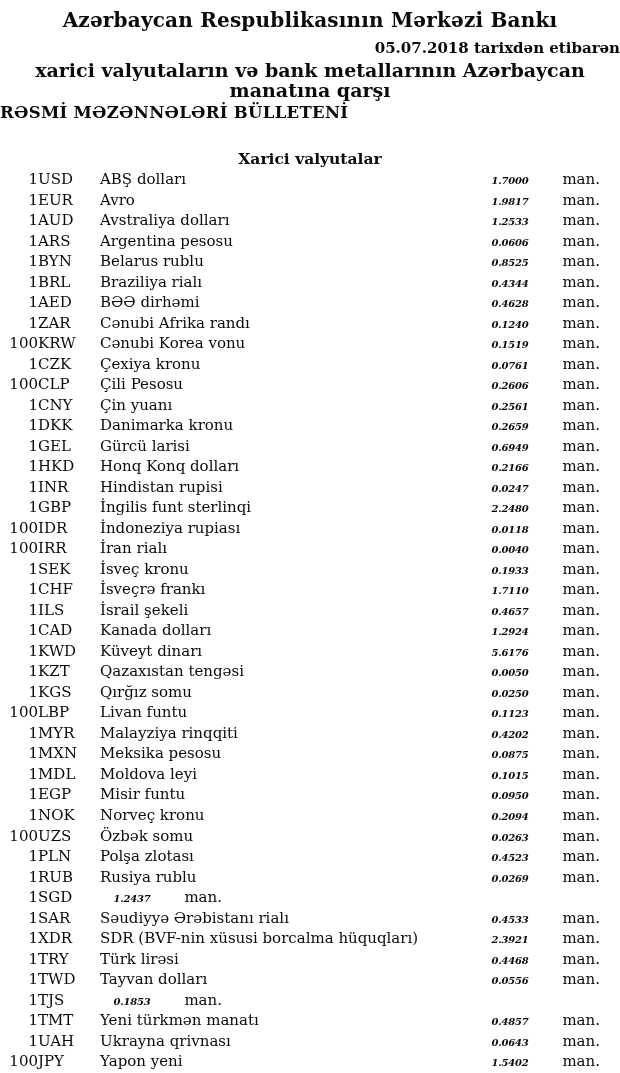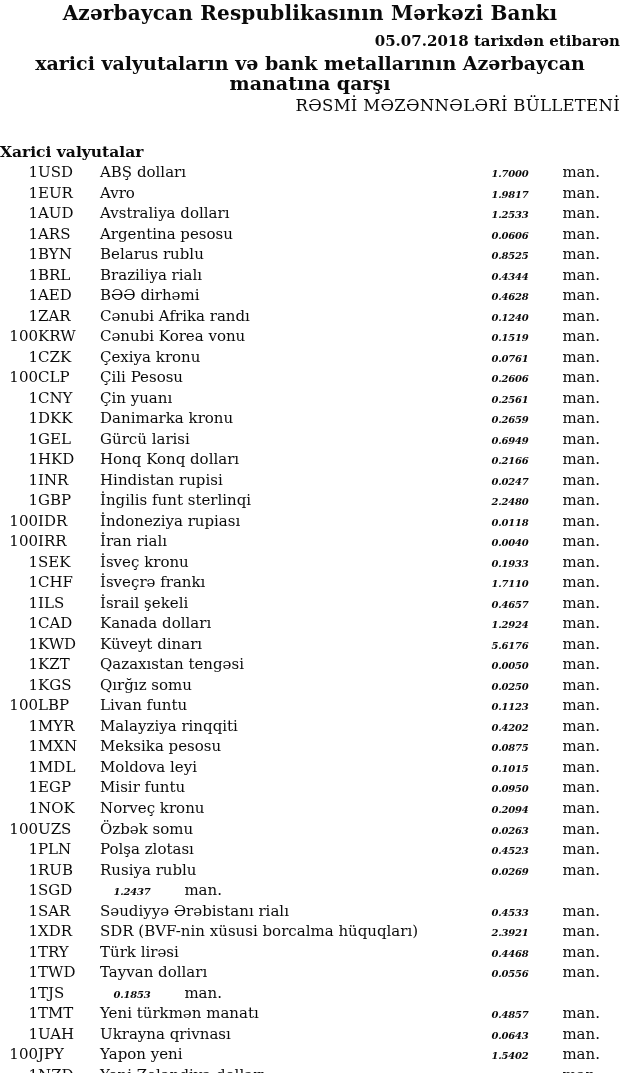--- a/index.html
+++ b/index.html
@@ -6,20 +6,21 @@
   body {
     width: 620px; height: 1073px;
     background: #ffffff;
     color: #0a0a0a;
     font-family: "DejaVu Serif", "Liberation Serif", serif;
     overflow: hidden;
   }
   .page { width: 620px; height: 1073px; position: relative; }
 
   .title {
+    padding-top: 7px;
     text-align: center;
     font-weight: bold;
     font-size: 20px;
     line-height: 26px;
     letter-spacing: 0.2px;
   }
   .date-line {
     margin-top: 5px;
     text-align: right;
     font-weight: bold;
@@ -28,28 +29,29 @@
   }
   .subtitle {
     margin-top: 2px;
     text-align: center;
     font-weight: bold;
     font-size: 19px;
     line-height: 20px;
   }
   .bulletin {
     margin-top: 2px;
-    text-align: right;
-    font-weight: normal;
+    text-align: left;
+    font-weight: bold;
     font-size: 16.5px;
     line-height: 21px;
     letter-spacing: 0.3px;
   }
   .section-title {
     margin-top: 26px;
+    text-align: center;
     font-weight: bold;
     font-size: 15.5px;
     line-height: 20px;
   }
   .table { margin-top: 1px; }
   .row {
     display: flex;
     align-items: baseline;
     height: 20.53px;
     padding-right: 20px;

